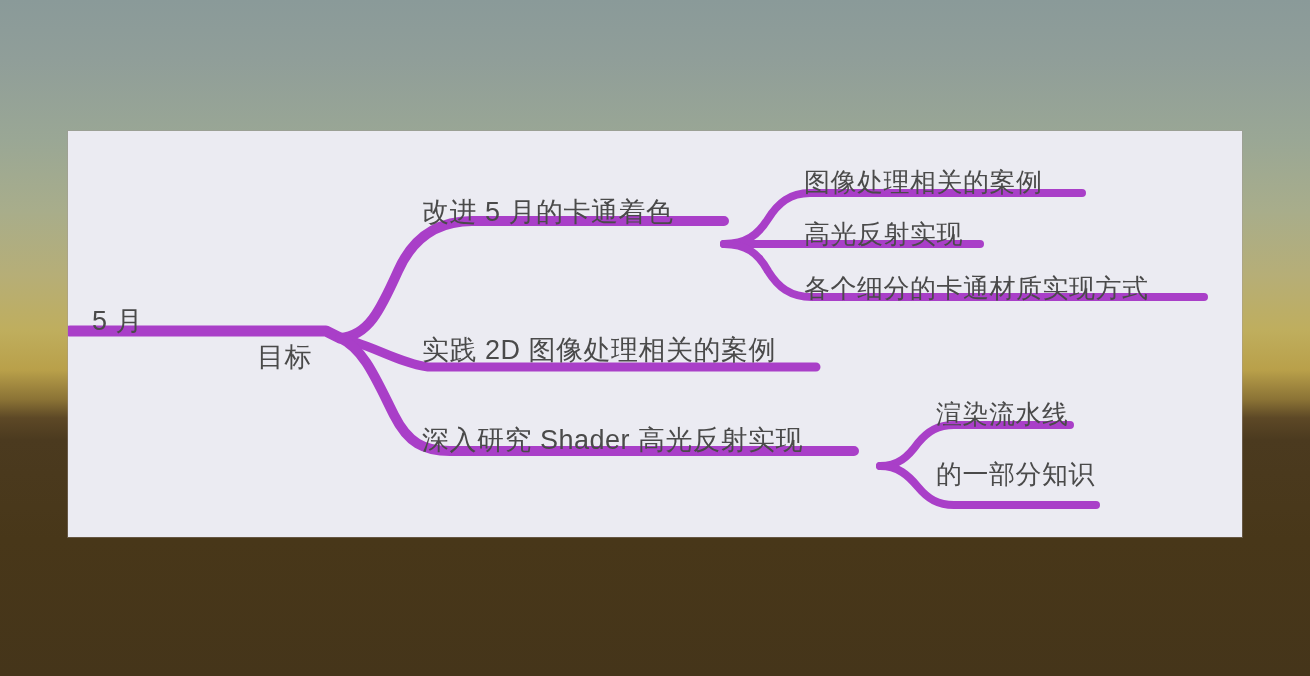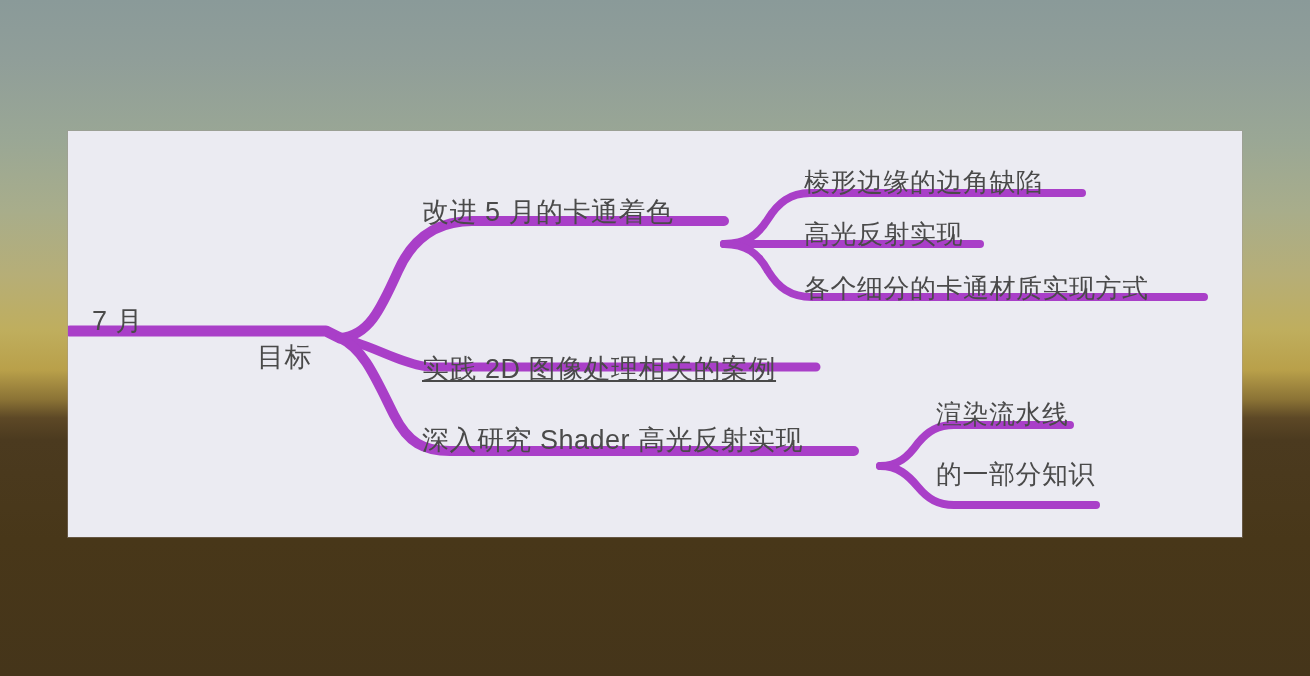--- a/index.html
+++ b/index.html
@@ -84,33 +84,33 @@
         <path d="M 656 113 C 678 113 690 104 700 88 C 710 72 722 62 742 62 L 1014 62" stroke-width="8"></path>
         <path d="M 656 113 L 912 113" stroke-width="8"></path>
         <path d="M 656 113 C 678 113 690 122 700 140 C 710 156 722 166 744 166 L 1136 166" stroke-width="8"></path>
 
         <path d="M 812 335 C 830 335 840 326 850 312 C 860 300 870 294 886 294 L 1002 294" stroke-width="8"></path>
         <path d="M 812 335 C 830 335 840 344 850 356 C 860 368 870 374 886 374 L 1028 374" stroke-width="8"></path>
 
       </g>
     </svg>
 
-    <div class="node-label lvl1" style="left:24px; top:177px;">7 月</div>
+    <div class="node-label lvl1" style="left:24px; top:177px;">5 月</div>
 
     <div class="node-label lvl1" style="left:189px; top:177px;margin-top:36px;">目标</div>
 
     <div class="node-label lvl2" style="left:354px; top:68px;">改进 5 月的卡通着色</div>
 
-    <div class="node-label lvl3" style="left:736px; top:38px;">棱形边缘的边角缺陷</div>
+    <div class="node-label lvl3" style="left:736px; top:38px;">图像处理相关的案例</div>
 
     <div class="node-label lvl3" style="left:736px; top:144px;">各个细分的卡通材质实现方式</div>
 
     <div class="node-label lvl3" style="left:736px; top:90px;">高光反射实现</div>
 
-    <div class="node-label lvl2" style="left:354px; top:225px;text-decoration:underline;">实践 2D 图像处理相关的案例</div>
+    <div class="node-label lvl2" style="left:354px; top:206px;">实践 2D 图像处理相关的案例</div>
 
     <div class="node-label lvl2" style="left:354px; top:296px;">深入研究 Shader 高光反射实现</div>
 
     <div class="node-label lvl3" style="left:868px; top:270px;">渲染流水线</div>
 
     <div class="node-label lvl3" style="left:868px; top:330px;">的一部分知识</div>
 
   </div>
 </div>
 

